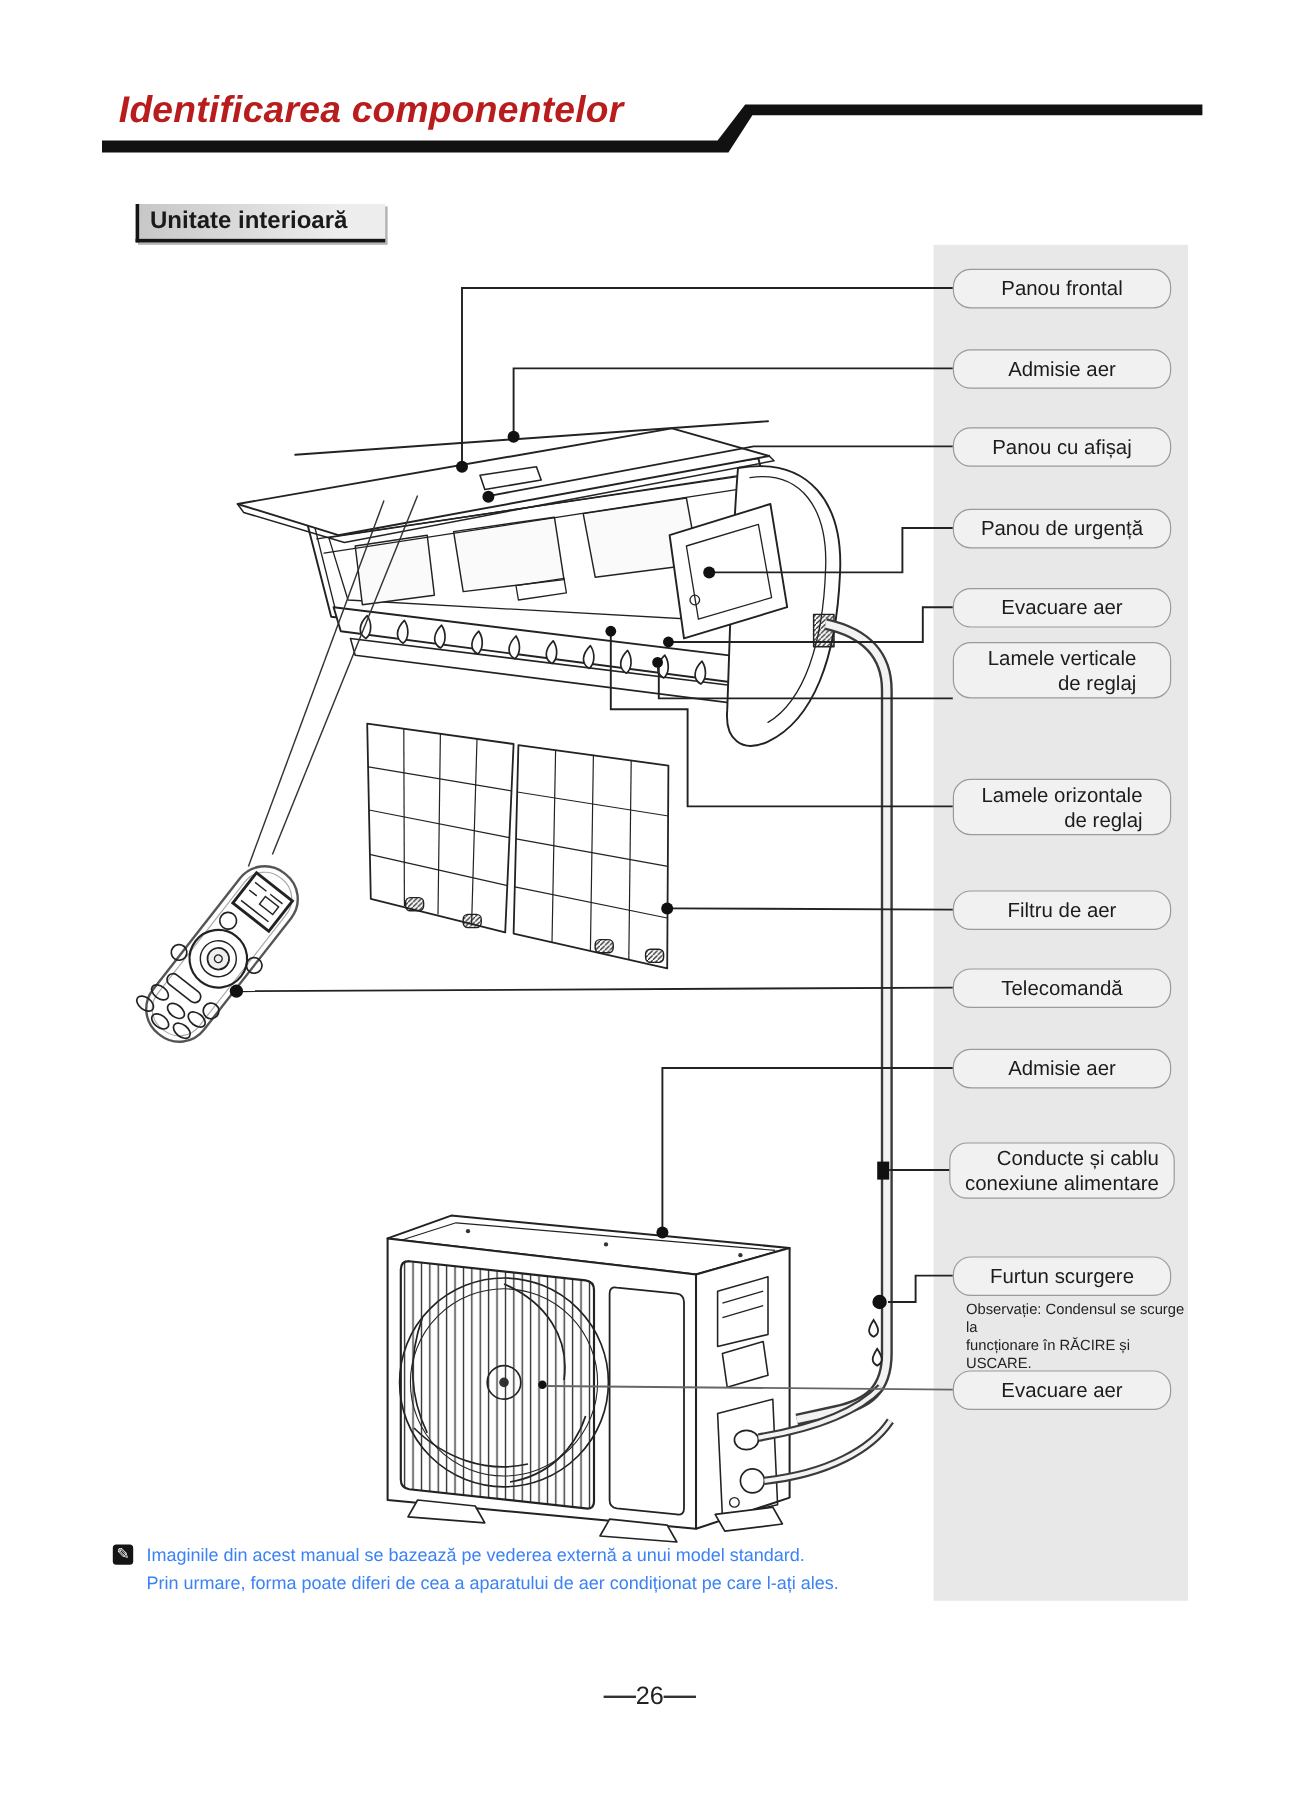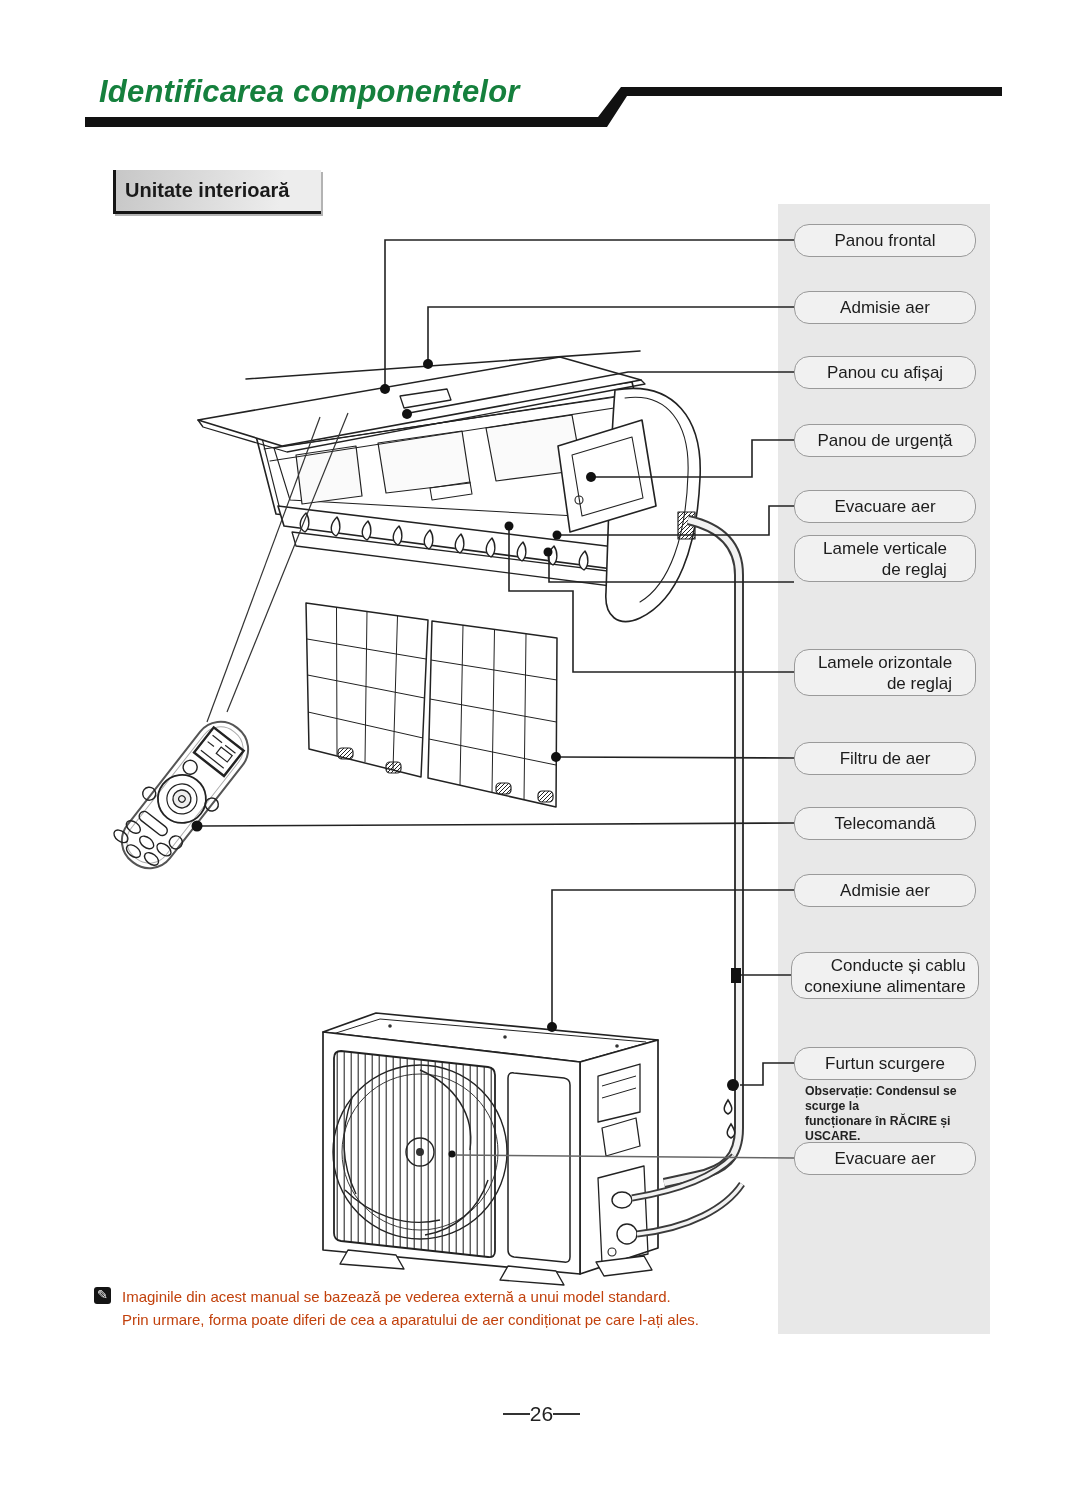--- a/index.html
+++ b/index.html
@@ -1,36 +1,36 @@
 <!DOCTYPE html>
 <html><head>
 <meta charset="utf-8">
 <style>
   html,body{margin:0;padding:0;background:#fff;}
   .page{position:relative;width:1083px;height:1508px;background:#ffffff;
         font-family:"Liberation Sans","DejaVu Sans",sans-serif;color:#1a1a1a;overflow:hidden;}
   .gray-panel{position:absolute;left:778px;top:204px;width:212px;height:1130px;background:#e8e8e8;}
   .doc-title{position:absolute;left:99px;top:74px;font-size:31px;font-weight:bold;font-style:italic;
-             letter-spacing:.2px;color:#15803d;}
+             letter-spacing:.2px;color:#b91c1c;}
   .diagram-svg{position:absolute;left:0;top:0;}
-  .section-header{position:absolute;left:113px;width:208px;height:44px;
+  .section-header{position:absolute;left:113px;width:208px;height:32px;
       background:linear-gradient(100deg,#c7c7c7 0%,#ededed 80%);
       border-left:3px solid #151515;border-bottom:3px solid #151515;box-shadow:2px 2px 0 #b3b3b3;
       font-weight:bold;font-size:20px;display:flex;align-items:center;padding-left:9px;box-sizing:border-box;}
   .hdr1{top:170px;} .hdr2{top:948px;}
   .lb{position:absolute;left:794px;width:182px;box-sizing:border-box;background:#f1f1f1;
       border:1px solid #9a9a9a;border-radius:15px;display:flex;align-items:center;justify-content:center;
       text-align:right;font-size:17px;line-height:21px;color:#1c1c1c;white-space:pre-line;}
   .s{height:33px;} .d{height:47px;}
   .obs{position:absolute;left:805px;top:1084px;width:186px;font-size:12.3px;line-height:15px;
-       color:#222;white-space:pre-line;font-weight:bold;}
+       color:#222;white-space:pre-line;}
   .footer-note{position:absolute;left:94px;top:1285px;display:flex;gap:11px;}
   .note-icon{width:17px;height:17px;background:#141414;border-radius:3px;color:#fff;font-size:13px;
              line-height:16px;text-align:center;flex:0 0 auto;margin-top:2px;}
-  .note-text{font-size:15px;line-height:23px;color:#c2410c;}
+  .note-text{font-size:15px;line-height:23px;color:#3b82f6;}
   .page-num{position:absolute;left:0;top:1402px;width:100%;display:flex;align-items:center;
             justify-content:center;}
   .page-num .dash{width:27px;height:2px;background:#333;}
   .page-num .num{font-size:21px;color:#222;}
 </style>
 </head>
 <body>
 
 <div class="page">
 

